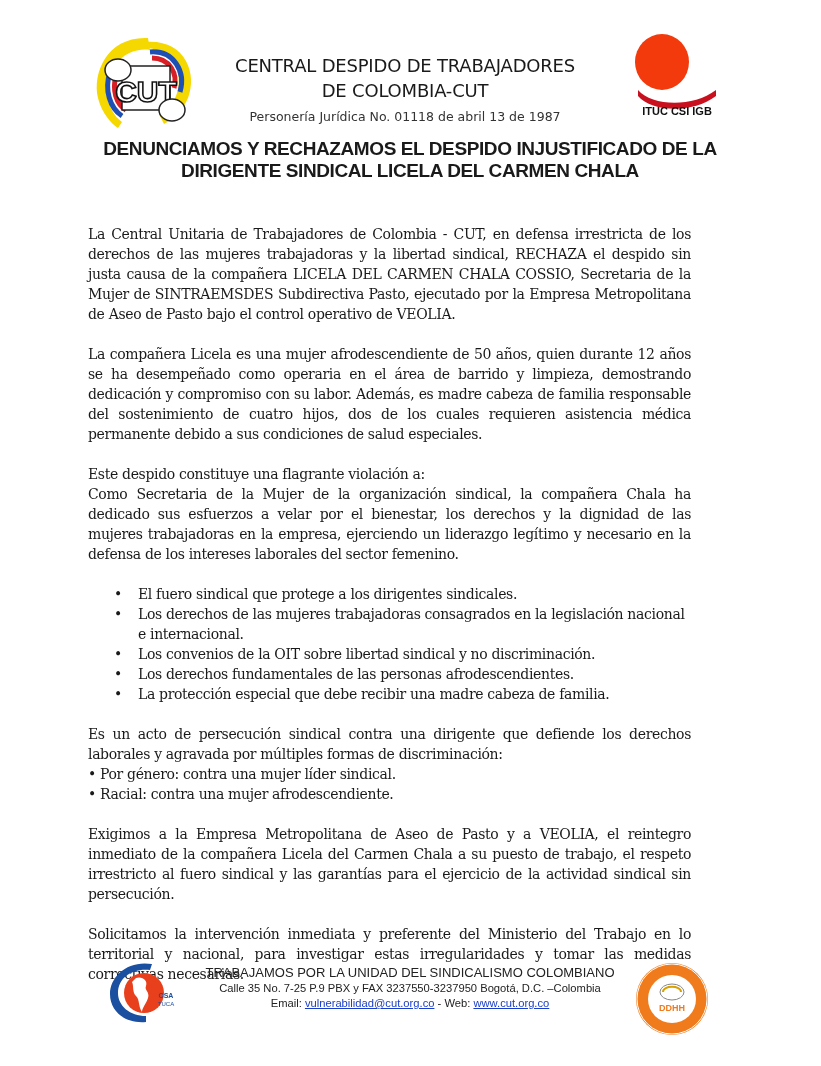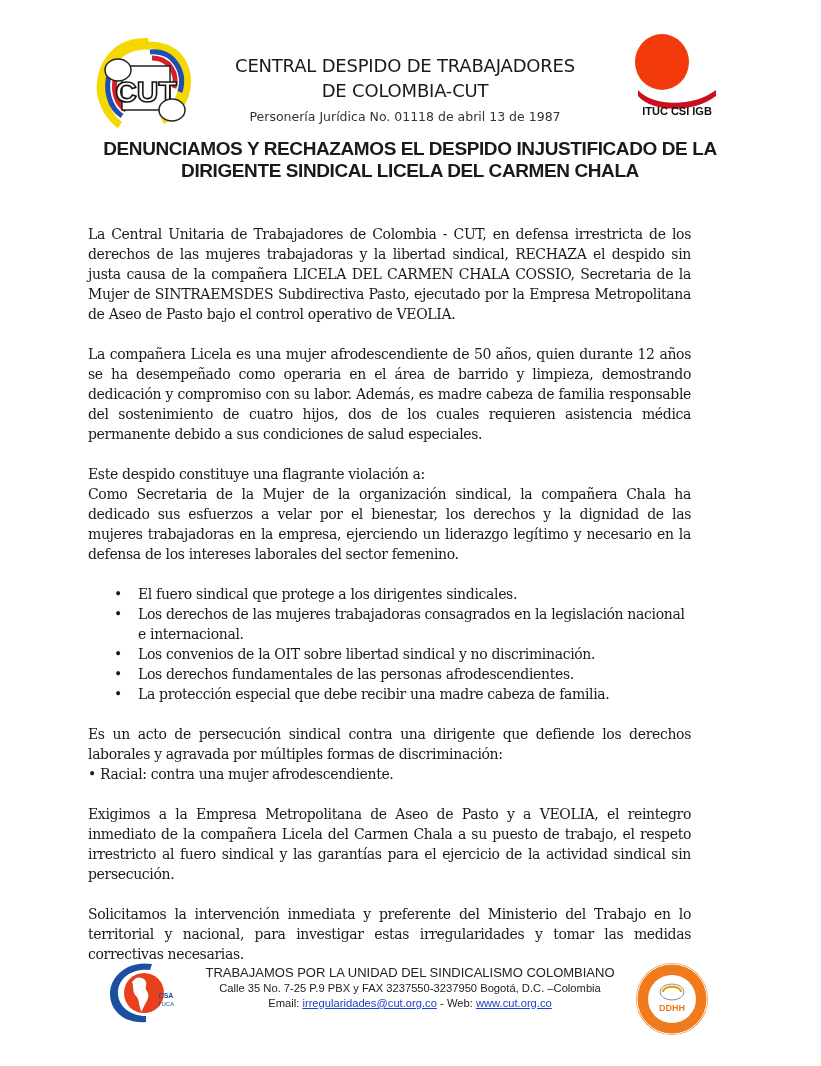--- a/index.html
+++ b/index.html
@@ -77,40 +77,41 @@
   <ul class="vlist">
     <li><span class="bullet">•</span><span>El fuero sindical que protege a los dirigentes sindicales.</span></li>
     <li><span class="bullet">•</span><span>Los derechos de las mujeres trabajadoras consagrados en la legislación nacional e internacional.</span></li>
     <li><span class="bullet">•</span><span>Los convenios de la OIT sobre libertad sindical y no discriminación.</span></li>
     <li><span class="bullet">•</span><span>Los derechos fundamentales de las personas afrodescendientes.</span></li>
     <li><span class="bullet">•</span><span>La protección especial que debe recibir una madre cabeza de familia.</span></li>
   </ul>
 
   <div class="dlist">
     <div class="para intro" style="text-align: justify;">Es un acto de persecución sindical contra una dirigente que defiende los derechos laborales y agravada por múltiples formas de discriminación:</div>
+    <div>• Por género: contra una mujer líder sindical.</div>
     <div>• Racial: contra una mujer afrodescendiente.</div>
   </div>
 
   <p class="para">Exigimos a la Empresa Metropolitana de Aseo de Pasto y a VEOLIA, el reintegro inmediato de la compañera Licela del Carmen Chala a su puesto de trabajo, el respeto irrestricto al fuero sindical y las garantías para el ejercicio de la actividad sindical sin persecución.</p>
   <p class="para">Solicitamos la intervención inmediata y preferente del Ministerio del Trabajo en lo territorial y nacional, para investigar estas irregularidades y tomar las medidas correctivas necesarias.</p>
 </div>
 
 <div class="footer">
   <svg class="csa-logo" viewBox="0 0 70 66">
     <path d="M44 4 C20 0 2 16 2 34 C2 52 18 64 38 62 L38 56 C22 56 10 46 10 33 C10 18 24 8 42 10 Z" fill="#1b4fa0"></path>
     <circle cx="36" cy="33" r="20" fill="#e8401c"></circle>
     <path d="M28 18 C34 16 40 20 38 26 C36 30 42 32 40 38 C38 44 34 48 34 52 C30 46 32 40 28 36 C24 32 26 26 24 22 Z" fill="#ffffff"></path>
     <text x="58" y="38" text-anchor="middle" font-family="Liberation Sans, sans-serif" font-weight="bold" font-size="7" fill="#1b4fa0">CSA</text>
     <text x="58" y="46" text-anchor="middle" font-family="Liberation Sans, sans-serif" font-size="6" fill="#1b4fa0">TUCA</text>
   </svg>
 
   <div class="footer-text">
     <div class="footer-slogan">TRABAJAMOS POR LA UNIDAD DEL SINDICALISMO COLOMBIANO</div>
     <div class="footer-address">Calle 35 No. 7-25 P.9 PBX y FAX 3237550-3237950 Bogotá, D.C. –Colombia</div>
-    <div class="footer-contact"><span>Email: </span><a title="derechoshumanos@cut.org.co">irregularidades@cut.org.co</a><span> - Web: </span><a title="www.cut.org.co">www.cut.org.co</a></div>
+    <div class="footer-contact"><span>Email: </span><a title="derechoshumanos@cut.org.co">vulnerabilidad@cut.org.co</a><span> - Web: </span><a title="www.cut.org.co">www.cut.org.co</a></div>
   </div>
 
   <svg class="ddhh-logo" viewBox="0 0 78 76">
     <circle cx="39" cy="38" r="36" fill="#f07b1c"></circle>
     <circle cx="39" cy="38" r="24" fill="#ffffff"></circle>
     <circle cx="39" cy="38" r="35" fill="none" stroke="#ffffff" stroke-width="1"></circle>
     <ellipse cx="39" cy="31" rx="12" ry="8" fill="#ffffff" stroke="#888" stroke-width="1"></ellipse>
     <path d="M30 31 C30 24 48 24 48 31" stroke="#d8a000" stroke-width="2" fill="none"></path>
     <text x="39" y="50" text-anchor="middle" font-family="Liberation Sans, sans-serif" font-weight="bold" font-size="9" fill="#f07b1c">DDHH</text>
   </svg>

